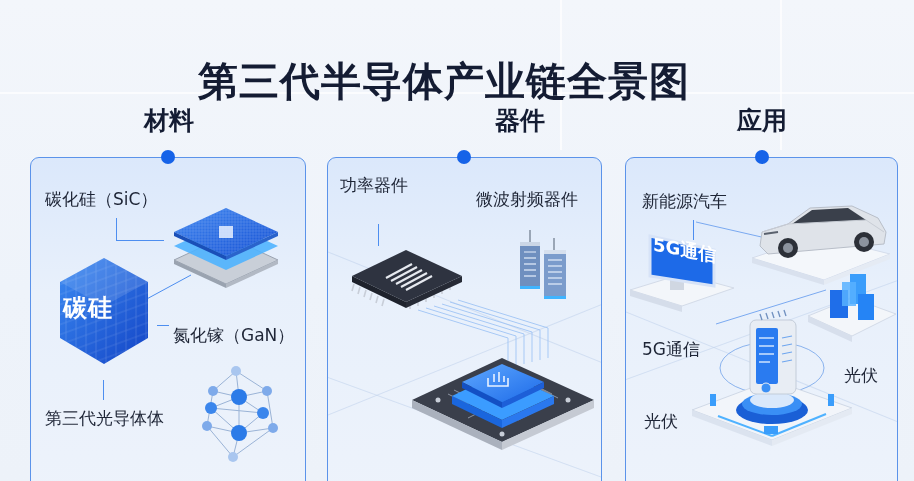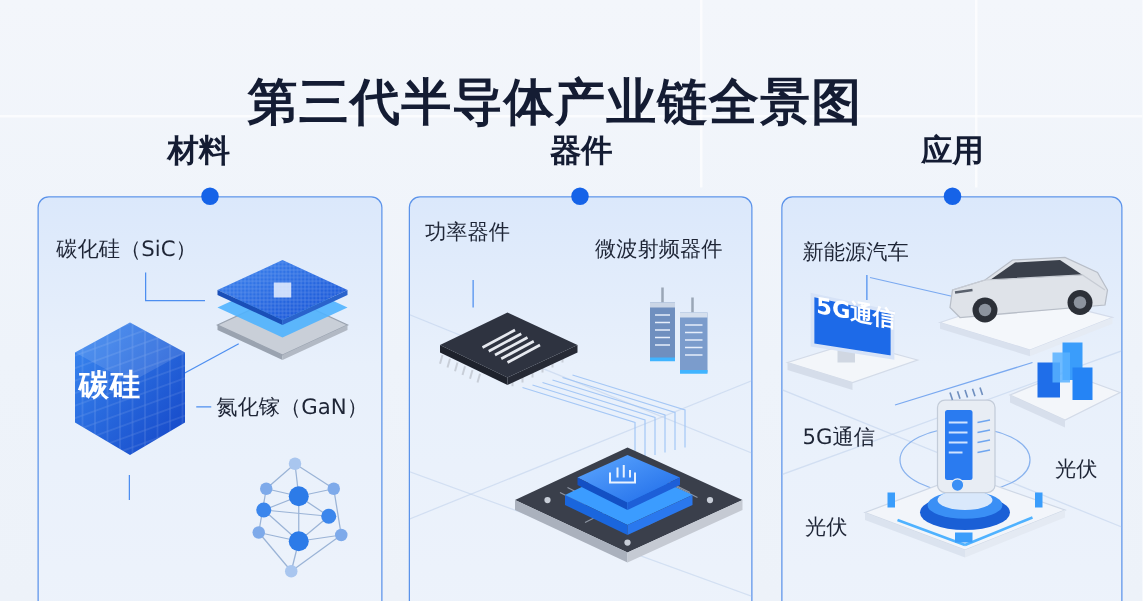--- a/index.html
+++ b/index.html
@@ -38,22 +38,22 @@
 </style>
 </head>
 <body>
 
 <div class="bgline" style="left:0;top:92px;width:914px;height:2px;"></div>
 <div class="bgline" style="left:560px;top:0;width:2px;height:150px;"></div>
 <div class="bgline" style="left:780px;top:0;width:2px;height:150px;"></div>
 
 <div class="title">第三代半导体产业链全景图</div>
 
-<div class="col-head" style="left:79px;">材料</div>
-<div class="col-head" style="left:385px;">器件</div>
+<div class="col-head" style="left:89px;">材料</div>
+<div class="col-head" style="left:385px;text-align:right;">器件</div>
 <div class="col-head" style="left:682px;font-family:Liberation Serif, serif;">应用</div>
 
 <div class="panel" style="left:30px;width:276px;">
   <div class="lbl" style="left:14px;top:30px;">碳化硅（SiC）</div>
 
   <div class="line" style="left:85px;top:60px;width:1px;height:22px;"></div>
   <div class="line" style="left:85px;top:82px;width:48px;height:1px;"></div>
 
   <svg width="120" height="90" style="left:135px;top:40px;">
     <defs>
@@ -90,23 +90,24 @@
         <rect width="10" height="10" fill="none" stroke="rgba(255,255,255,0.22)" stroke-width="0.6"></rect>
       </pattern>
     </defs>
     <polygon points="48,2 92,26 92,82 48,108 4,82 4,26" fill="url(#cubeg)"></polygon>
     <polygon points="48,2 92,26 92,82 48,108 4,82 4,26" fill="url(#grid2)"></polygon>
     <polygon points="48,2 92,26 48,50 4,26" fill="rgba(255,255,255,0.12)"></polygon>
   </svg>
   <div style="position:absolute;left:32px;top:134px;font-size:24px;font-weight:bold;color:#fff;letter-spacing:1px;">碳硅</div>
 
   <div class="line" style="left:126px;top:167px;width:12px;height:1px;"></div>
-  <div class="lbl" style="left:142px;top:156px;">氮化镓（GaN）</div>
+  <div class="lbl" style="left:142px;top:166px;">氮化镓（GaN）</div>
 
   <div class="line" style="left:72px;top:222px;width:1px;height:20px;"></div>
+  <div class="lbl" style="left:14px;top:249px;">第三代光导体体</div>
 
   <svg width="100" height="100" style="left:160px;top:205px;">
     <g stroke="#9ab3d6" stroke-width="1" fill="none">
       <line x1="45" y1="8" x2="22" y2="28"></line>
         <line x1="45" y1="8" x2="76" y2="28"></line>
       <line x1="22" y1="28" x2="16" y2="63"></line>
         <line x1="76" y1="28" x2="82" y2="65"></line>
       <line x1="16" y1="63" x2="42" y2="94"></line>
         <line x1="82" y1="65" x2="42" y2="94"></line>
       <line x1="45" y1="8" x2="48" y2="34"></line>

